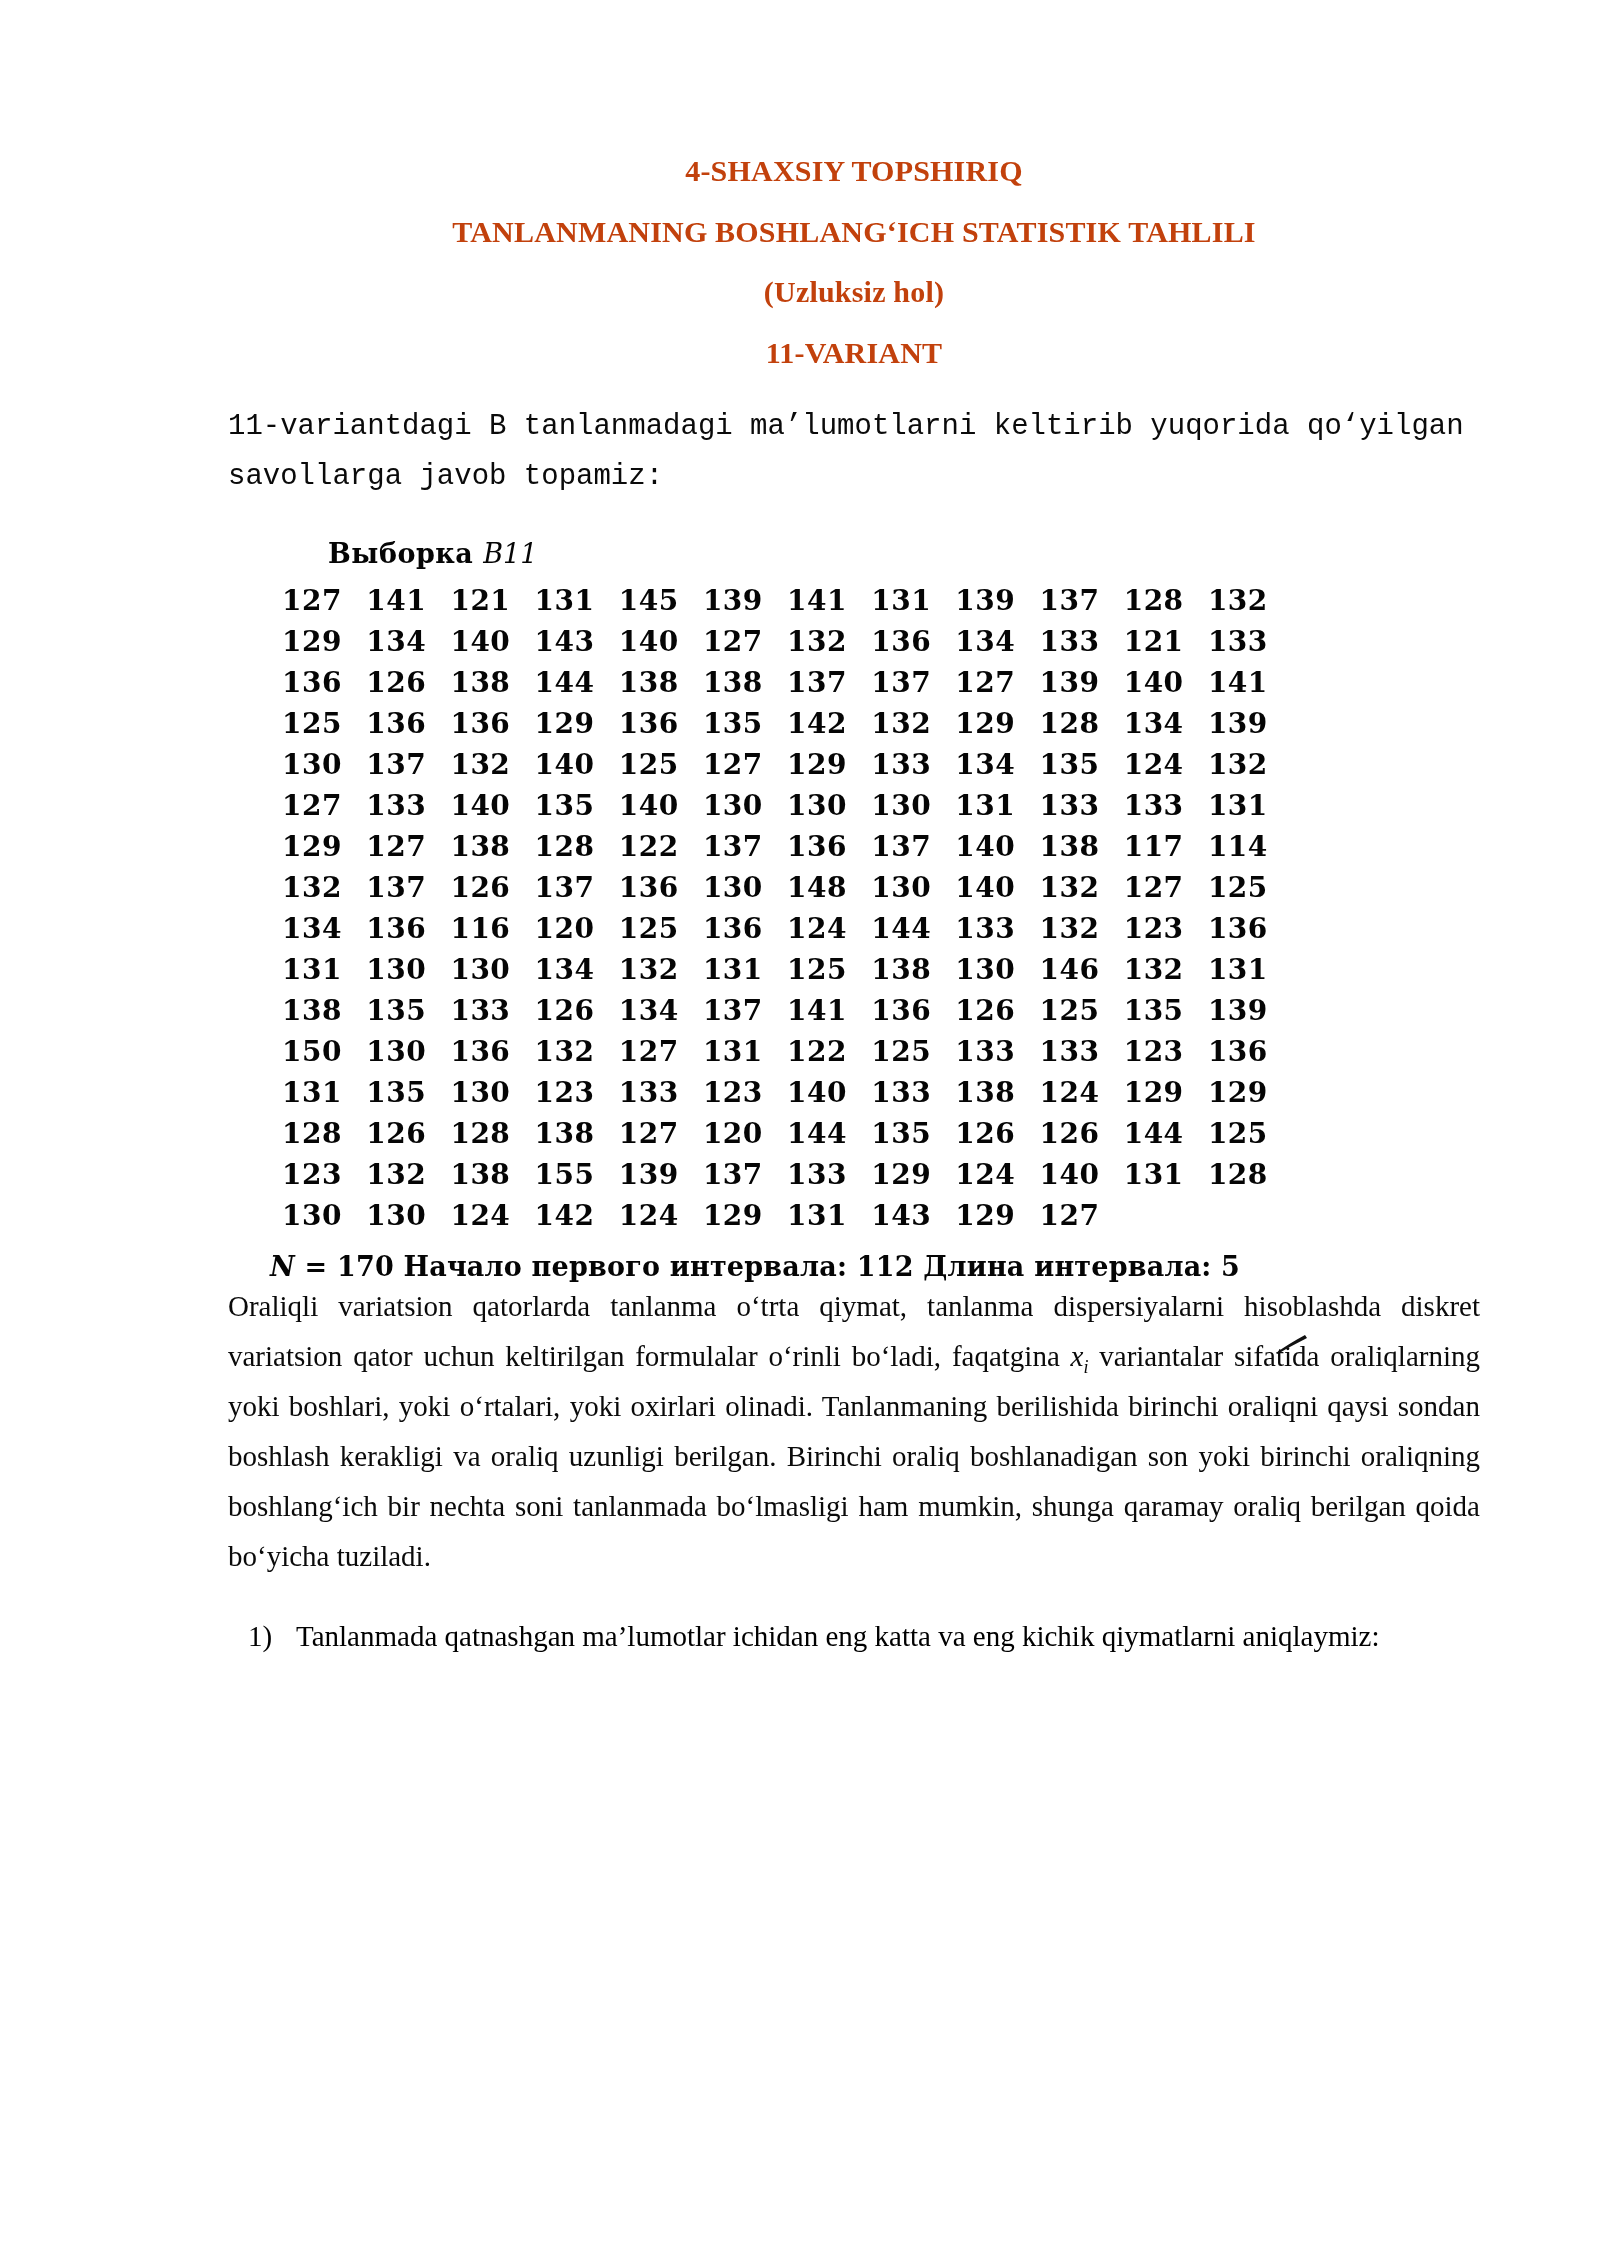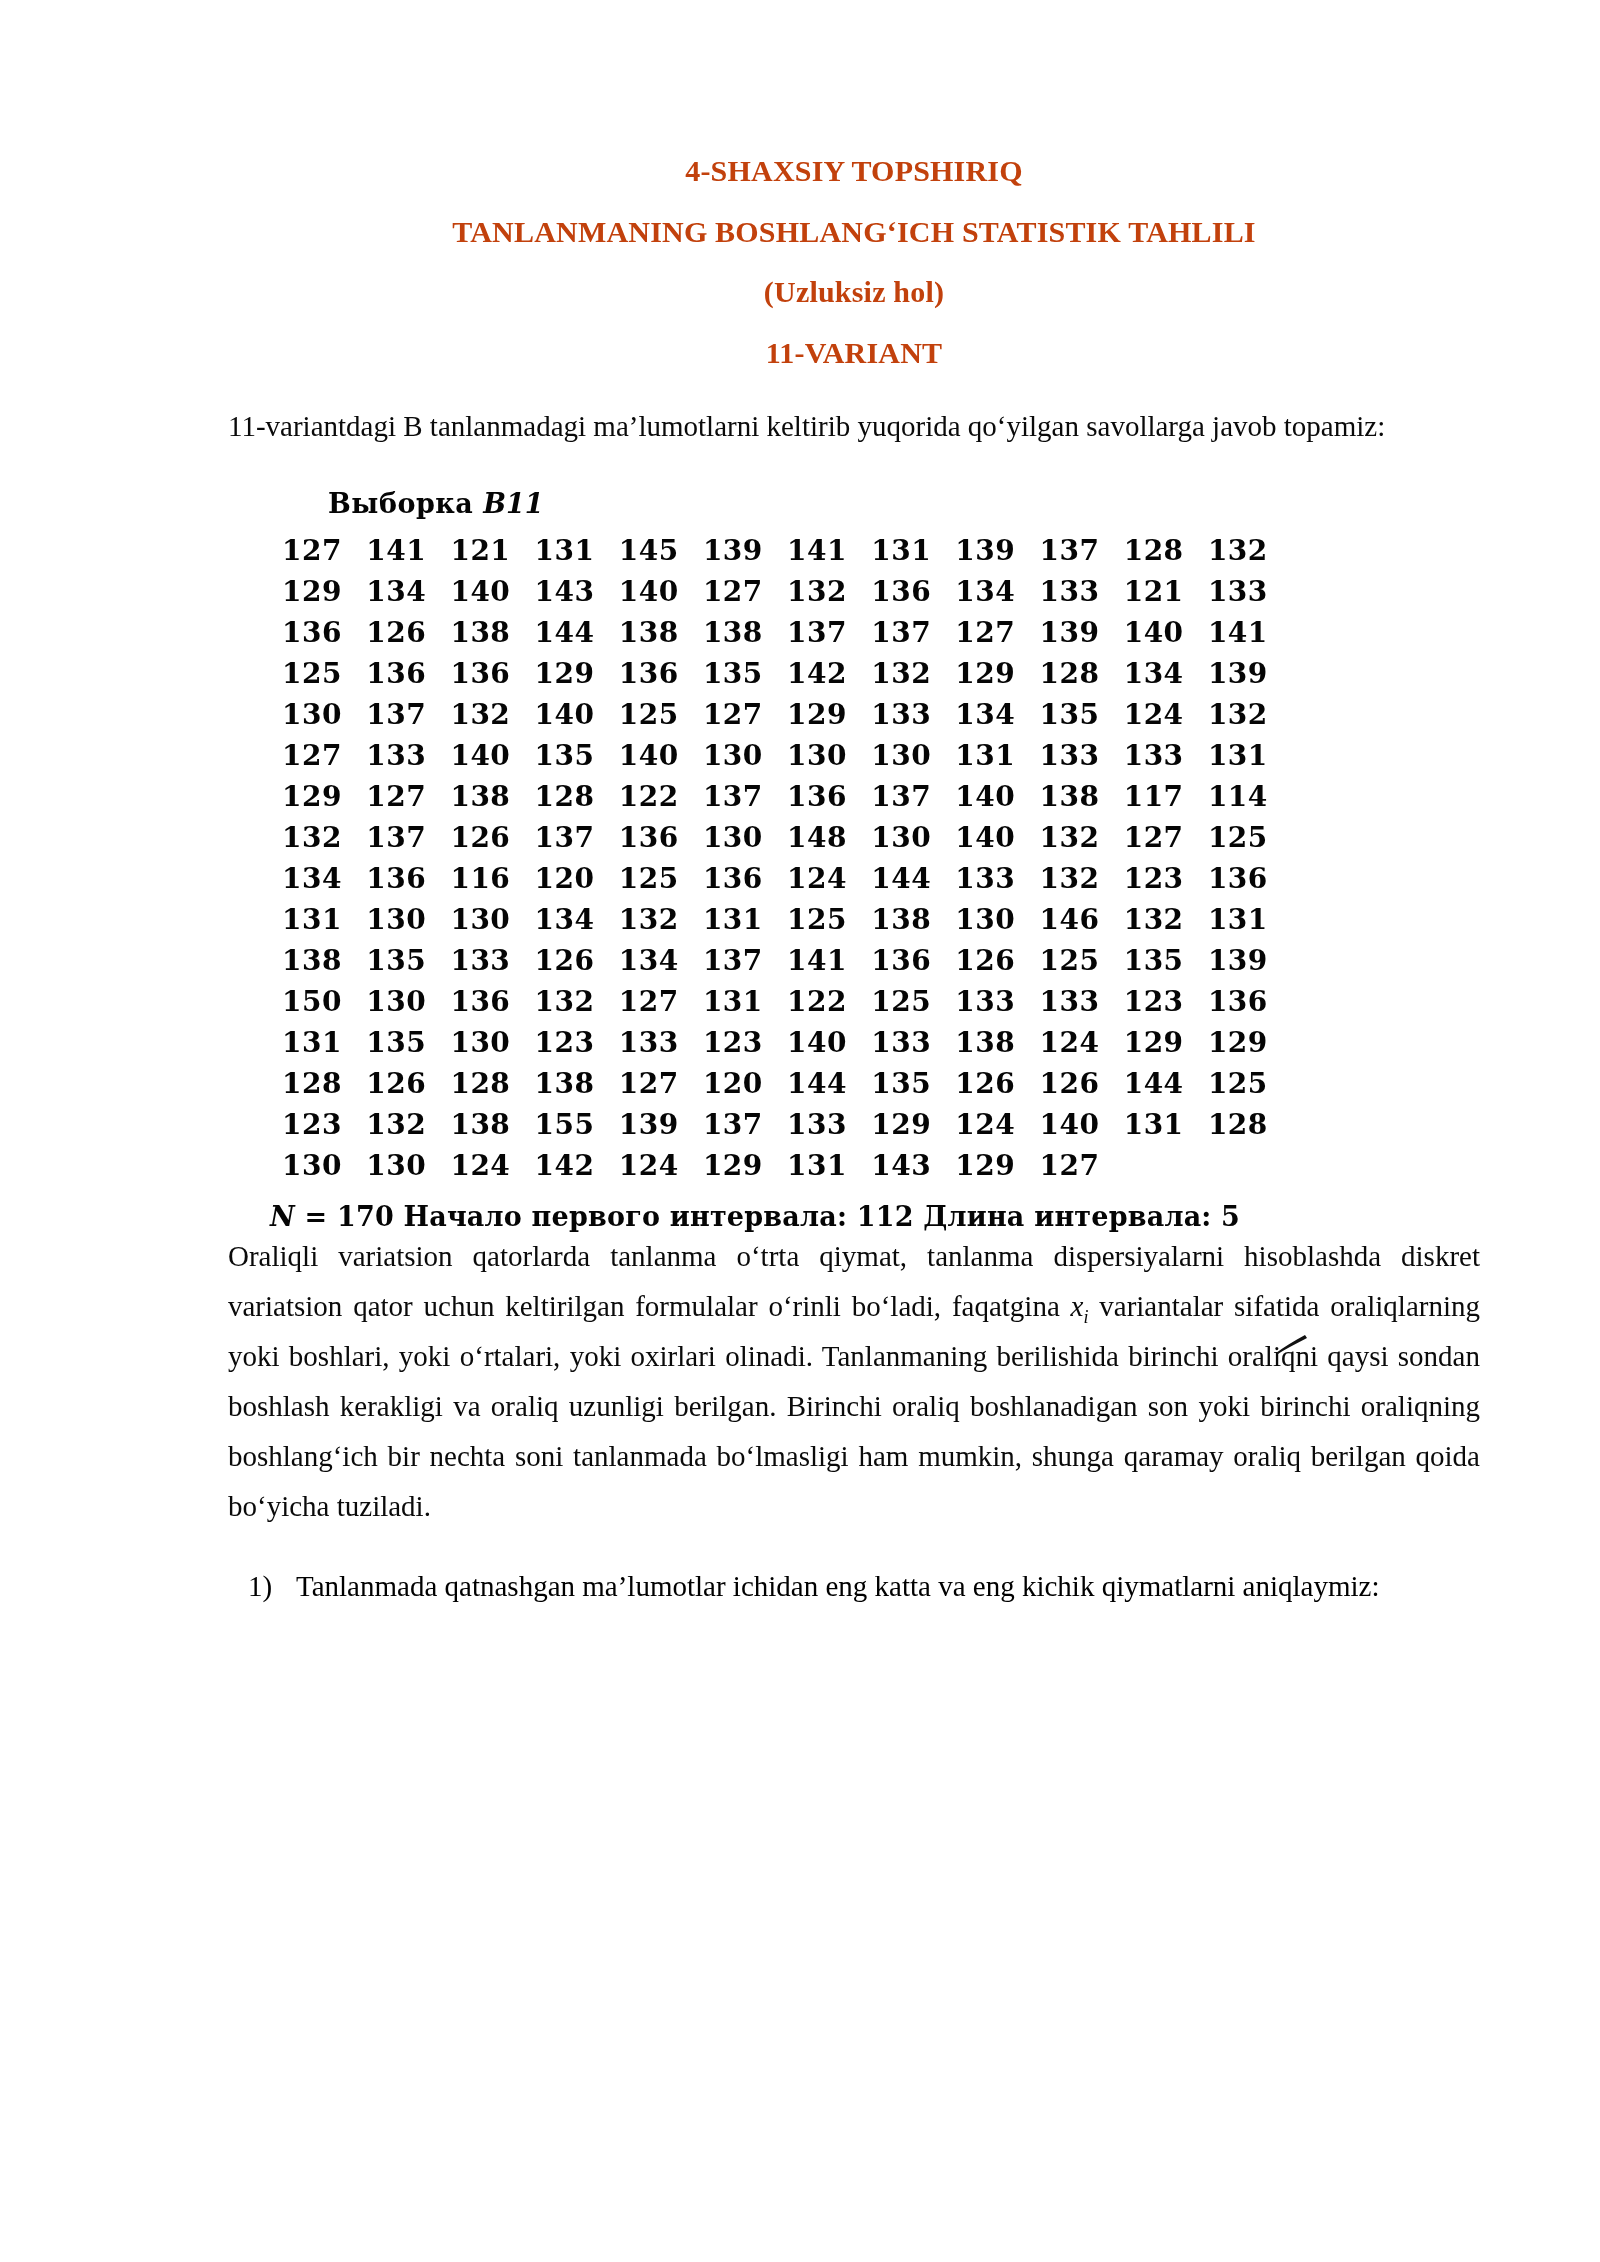--- a/index.html
+++ b/index.html
@@ -42,20 +42,21 @@
   .para {
     font-size: 29px;
     line-height: 1.72;
     text-align: justify;
     text-justify: inter-word;
     color: #0a0a0a;
   }
   .para-intro {
     margin-top: 26px;
     text-align: left;
+    font-family: Liberation Mono, monospace;
   }
   .para-body {
     margin-top: 0;
   }
   .var-x {
     font-style: italic;
     font-family: Liberation Serif, serif;
   }
   .var-x sub {
     font-size: 0.62em;
@@ -94,21 +95,21 @@
   .scan-title {
     font-size: 27px;
     font-weight: bold;
     letter-spacing: 0.5px;
     margin-left: 58px;
     margin-bottom: 12px;
     white-space: nowrap;
   }
   .scan-title .bcode {
     font-style: italic;
-    font-weight: bold;
+    font-weight: normal;
     letter-spacing: 0px;
   }
   table.scan-table {
     border-collapse: collapse;
     width: 1010px;
     table-layout: fixed;
   }
   table.scan-table td {
     font-size: 28px;
     font-weight: bold;

